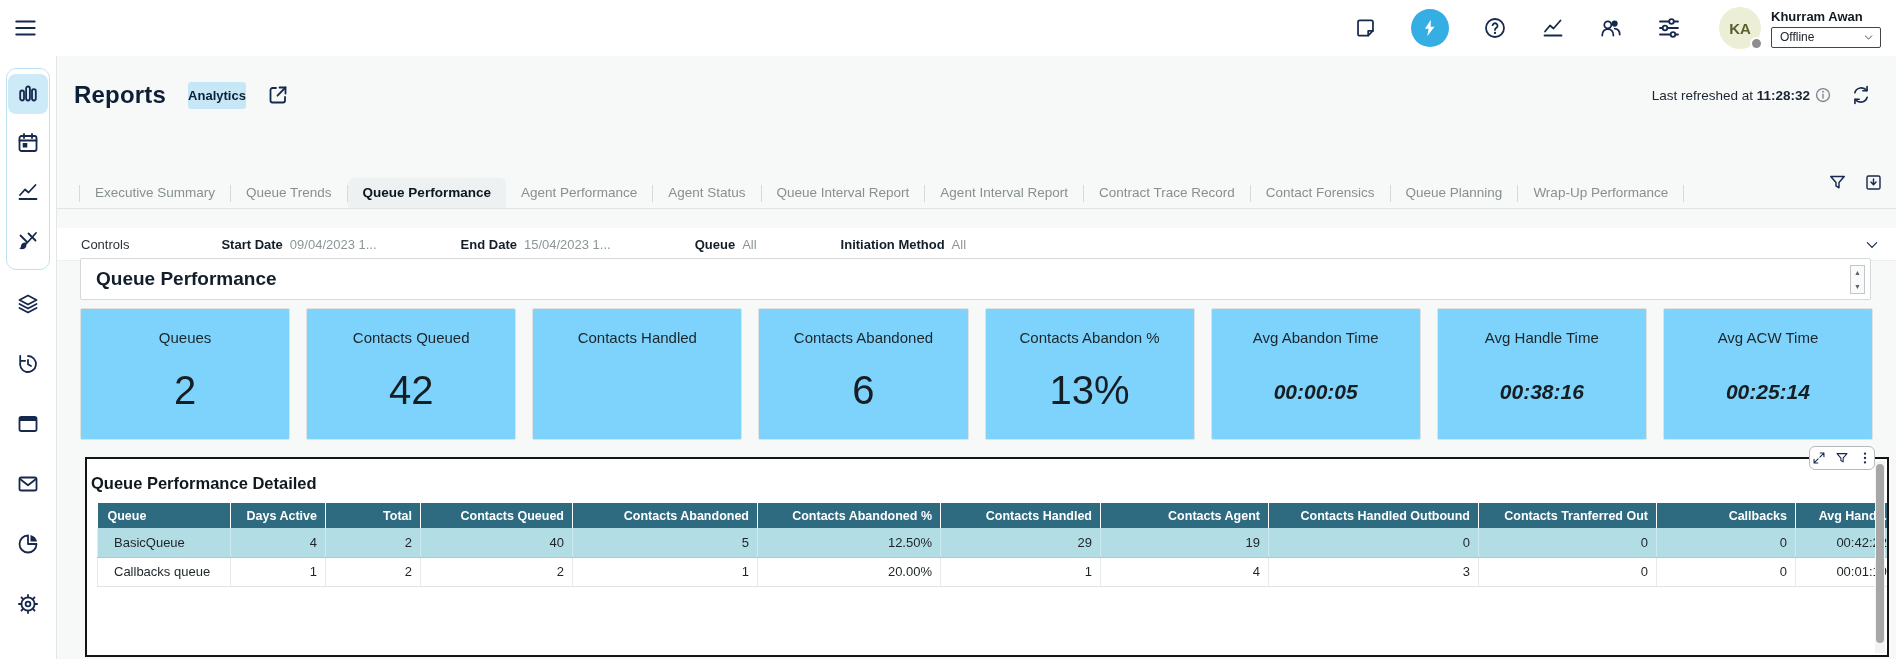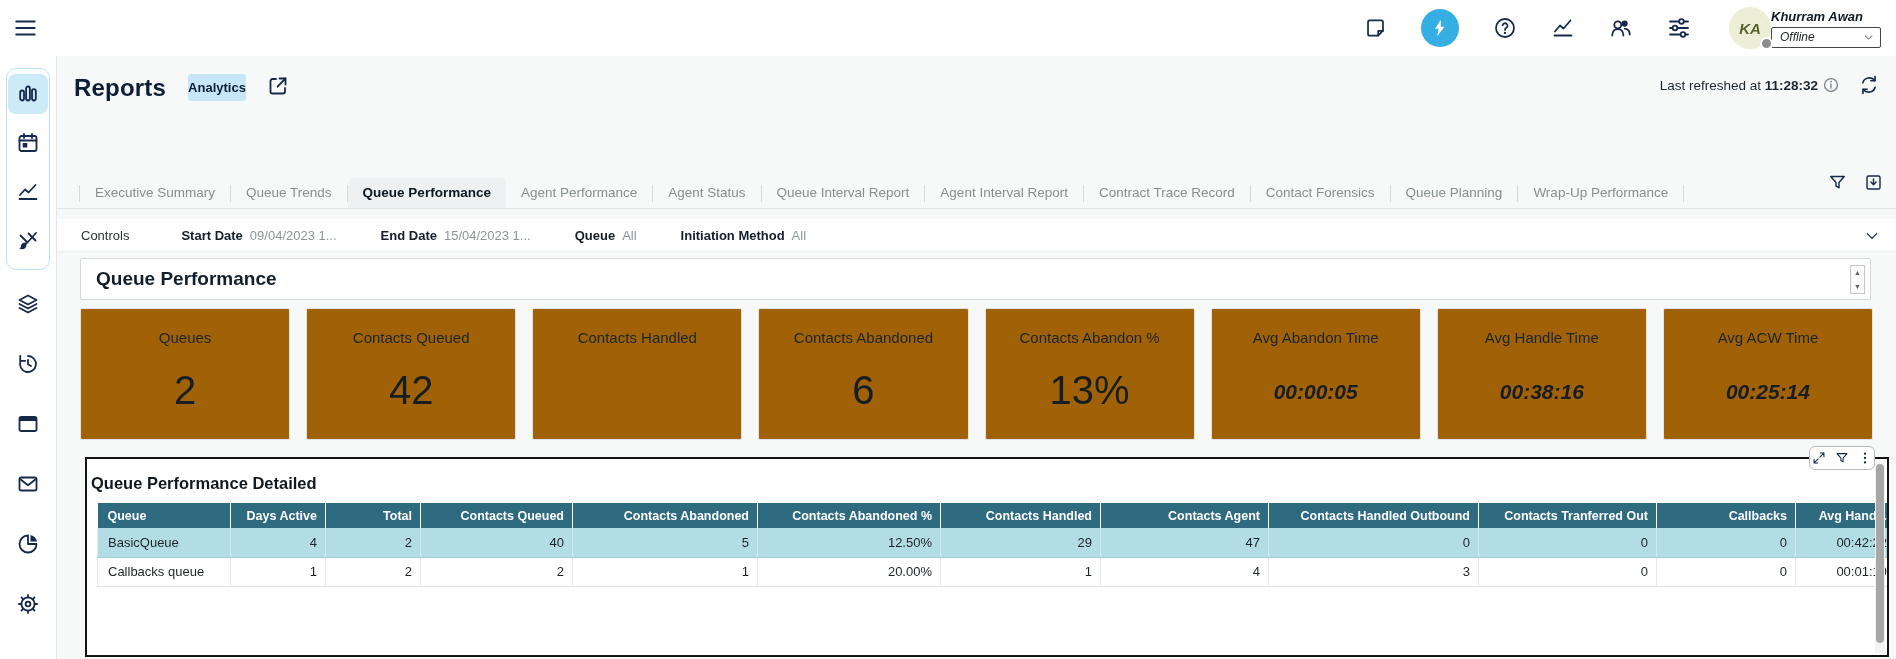--- a/index.html
+++ b/index.html
@@ -14,85 +14,85 @@
   }
   svg.ic { stroke:#16294c; fill:none; stroke-width:1.8; stroke-linecap:round; stroke-linejoin:round; display:block; }
   svg.ic .fl { fill:#16294c; stroke:none; }
 
   
   .topbar { position:absolute; top:0; left:0; right:0; height:56px; background:#fff; }
   .hamburger { position:absolute; top:15px; left:13px; width:26px; height:26px; cursor:pointer; }
   .top-right { position:absolute; top:0; right:15px; height:56px; display:flex; align-items:center; gap:34px; }
   .tb-btn { width:24px; height:24px; display:flex; align-items:center; justify-content:center; cursor:pointer; }
   .tb-circle { width:38px; height:38px; border-radius:50%; background:#35aee3; display:flex; align-items:center; justify-content:center; cursor:pointer; }
-  .user-block { display:flex; align-items:center; margin-left:4px;font-style:italic; }
+  .user-block { display:flex; align-items:center; gap:10px; margin-left:4px; }
   .avatar { position:relative; width:42px; height:42px; border-radius:50%; background:#edeed6; display:flex; align-items:center; justify-content:center;
             font-size:15px; font-weight:700; color:#55622c; }
   .avatar .dot { position:absolute; right:-2px; bottom:-1px; width:13px; height:13px; border-radius:50%; background:#8d8d8d; border:2px solid #fff; }
   .user-meta { display:flex; flex-direction:column; gap:3px; }
   .user-name { font-size:13px; font-weight:700; color:#121a22; }
   .status-select { width:110px; height:21px; border:1px solid #41464b; border-radius:2px; background:#fff;
                    display:flex; align-items:center; justify-content:space-between; padding:0 6px 0 8px; font-size:12px; color:#20262b; cursor:pointer; }
 
   
   .sidebar { position:absolute; top:56px; left:0; bottom:0; width:57px; background:#fff; border-right:1px solid #e3e6e6; }
   .side-group { position:absolute; top:12px; left:6px; width:44px; border:1px solid #bfe2f3; border-radius:10px; padding:5px 0 8px; display:flex; flex-direction:column; align-items:center; gap:9px; }
   .side-btn { width:40px; height:40px; border-radius:8px; display:flex; align-items:center; justify-content:center; cursor:pointer; }
   .side-btn.active { background:#cdeaf8; }
   .side-loose { position:absolute; left:6px; top:228px; width:44px; display:flex; flex-direction:column; align-items:center; gap:20px; }
 
   
   .main { position:absolute; top:56px; left:57px; right:0; bottom:0; background:#f7f8f8; overflow:hidden; }
 
-  .hdr-row { position:absolute; top:18px; left:17px; right:16px; height:42px; display:flex; align-items:flex-start; }
+  .hdr-row { position:absolute; top:18px; left:17px; right:24px; height:42px; display:flex; align-items:center; }
   .page-title { font-size:24px; font-weight:700; color:#0c1f36; letter-spacing:.2px; }
   .badge { margin-left:22px; background:#c8e7f6; color:#0c1f36; font-size:13px; font-weight:700; padding:6px 0; border-radius:3px; }
   .ext-btn { margin-left:20px; width:24px; height:24px; cursor:pointer; }
   .refresh-area { margin-left:auto; display:flex; align-items:center; gap:4px; }
   .refresh-text { font-size:13.5px; color:#1a2530; }
   .refresh-text b { font-weight:700; }
   .info-btn { width:18px; height:18px; cursor:pointer; }
   .sync-btn { width:22px; height:22px; margin-left:14px; cursor:pointer; }
 
   .tools-row { position:absolute; top:117px; right:13px; display:flex; align-items:center; gap:17px; }
   .tool-btn { width:19px; height:19px; cursor:pointer; }
 
   .tabsbar { position:absolute; top:122px; left:0; right:0; height:31px; padding-left:22px; border-bottom:1px solid #e1e4e4; display:flex; align-items:stretch; }
   .tab { padding:0 15px; line-height:30px; font-size:13.5px; color:#87908f; white-space:nowrap; cursor:pointer; }
   .tab.active { background:#eef1f2; border-radius:6px 6px 0 0; color:#0a1620; font-weight:700; }
   .tabsep { width:1px; background:#d6d9d9; height:17px; align-self:center; }
 
-  .controls { position:absolute; top:163px; left:0; right:0; height:33px; background:#fff; border-bottom:1px solid #eef0f0;
-              display:flex; align-items:center; font-size:13px; padding-left:24px; }
+  .controls { position:absolute; top:172px; left:0; right:0; height:33px; background:#fff; border-bottom:1px solid #eef0f0;
+              display:flex; align-items:center; font-size:13px; padding-left:24px;gap:40px; }
   .controls-label { color:#2d3438; margin-right:52px; cursor:pointer; }
   .filter { display:flex; align-items:center; margin-right:44px; cursor:pointer; }
   .filter .f-label { font-weight:700; color:#131e28; }
   .filter .f-value { color:#8d9697; margin-left:7px; }
   .controls-chevron { position:absolute; right:16px; top:9px; width:16px; height:16px; cursor:pointer; }
 
   .section-box { position:absolute; top:202px; left:23px; width:1791px; height:42px; background:#fff; border:1px solid #d6d9d9; border-radius:2px; }
   .section-title { position:absolute; left:15px; top:9px; font-size:19px; font-weight:700; color:#121f2b; }
   .stepper { position:absolute; right:5px; top:6px; width:15px; height:29px; border:1px solid #c3c7c7; background:#fafafa; display:flex; flex-direction:column; cursor:pointer; }
   .stepper span { flex:1; display:flex; align-items:center; justify-content:center; font-size:7px; color:#5a6166; }
 
   .cards { position:absolute; top:252px; left:23px; width:1793px; display:flex; gap:16px; }
-  .card { flex:1 1 0; height:132px; background:#a16207; border:1px solid #dfe2e2; border-radius:2px; text-align:center; }
+  .card { flex:1 1 0; height:132px; background:#7dd3fc; border:1px solid #dfe2e2; border-radius:2px; text-align:center; }
   .card-label { margin-top:20px; font-size:15px; color:#1b262c; }
   .card-value { margin-top:22px; font-size:40px; font-weight:400; color:#161d23; }
   .card-value.time { margin-top:34px; font-size:21px; font-weight:700;font-style:italic; }
 
   .widget { position:absolute; top:401px; left:28px; width:1804px; height:200px; background:#fff; border:2px solid #141414; overflow:hidden; }
   .widget-title { margin:15px 0 0 4px; font-size:16.5px; font-weight:700; color:#10191f; }
   table.detail { margin:10px 0 0 10px; border-collapse:collapse; table-layout:fixed; width:1798px; }
   table.detail th { background:#2e6b80; color:#fff; font-size:12.5px; font-weight:700; height:25px; text-align:right; padding:0 8px;
                     border-right:1px solid rgba(255,255,255,.25); white-space:nowrap; overflow:hidden; }
   table.detail th.first { text-align:left; padding-left:10px; }
   table.detail td { height:29px; font-size:13px; color:#1d2427; text-align:right; padding:0 8px; background:#fff;
                     border-bottom:1px solid #dfe3e3; border-right:1px solid #e8ebeb; white-space:nowrap; overflow:hidden; }
-  table.detail td.first { text-align:left; padding-left:10px; border-left:1px solid #e8ebeb; }
+  table.detail td.first { text-align:left; padding-left:16px; border-left:1px solid #e8ebeb; }
   table.detail tr.selected td { background:#b2dde5; border-right:1px solid #cdeaef; border-bottom:1px solid #a5cdd5; }
   .v-scroll { position:absolute; top:2px; bottom:2px; right:2px; width:10px; background:#f4f4f4; cursor:pointer; }
   .v-scroll .thumb { position:absolute; top:3px; left:1px; width:8px; height:93%; background:#a7a7a7; border-radius:4px; }
 
   .widget-pill { position:absolute; top:390px; left:1752px; width:66px; height:24px; background:#fff; border:1px solid #b7bbbb; border-radius:6px;
                  display:flex; align-items:center; justify-content:center; gap:9px; z-index:6; }
   .pill-btn { width:14px; height:14px; cursor:pointer; }
 </style>
 </head>
 <body>
@@ -429,21 +429,21 @@
       </thead>
       <tbody>
         <tr class="selected">
           <td class="first">BasicQueue</td>
           <td>4</td>
           <td>2</td>
           <td>40</td>
           <td>5</td>
           <td>12.50%</td>
           <td>29</td>
-          <td>47</td>
+          <td>19</td>
           <td>0</td>
           <td>0</td>
           <td>0</td>
           <td>00:42:22</td>
         </tr>
         <tr>
           <td class="first">Callbacks queue</td>
           <td>1</td>
           <td>2</td>
           <td>2</td>

